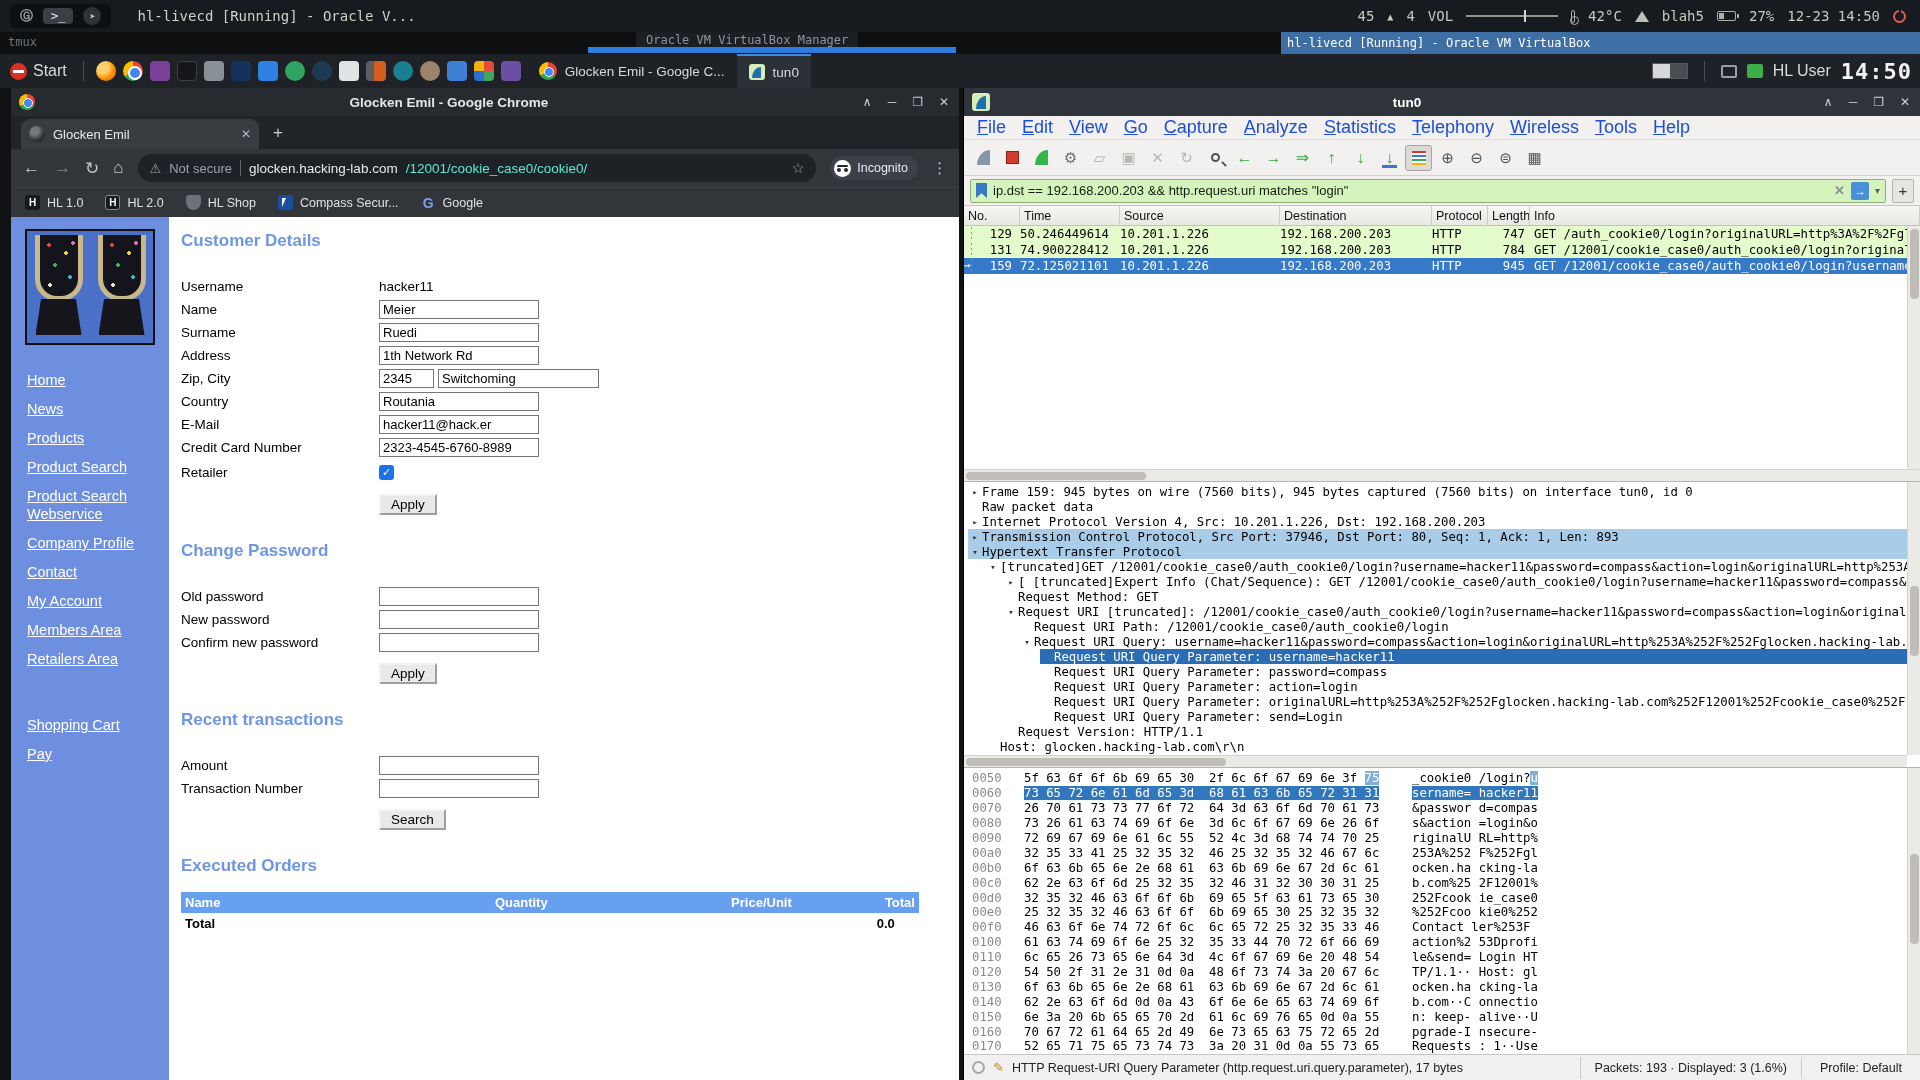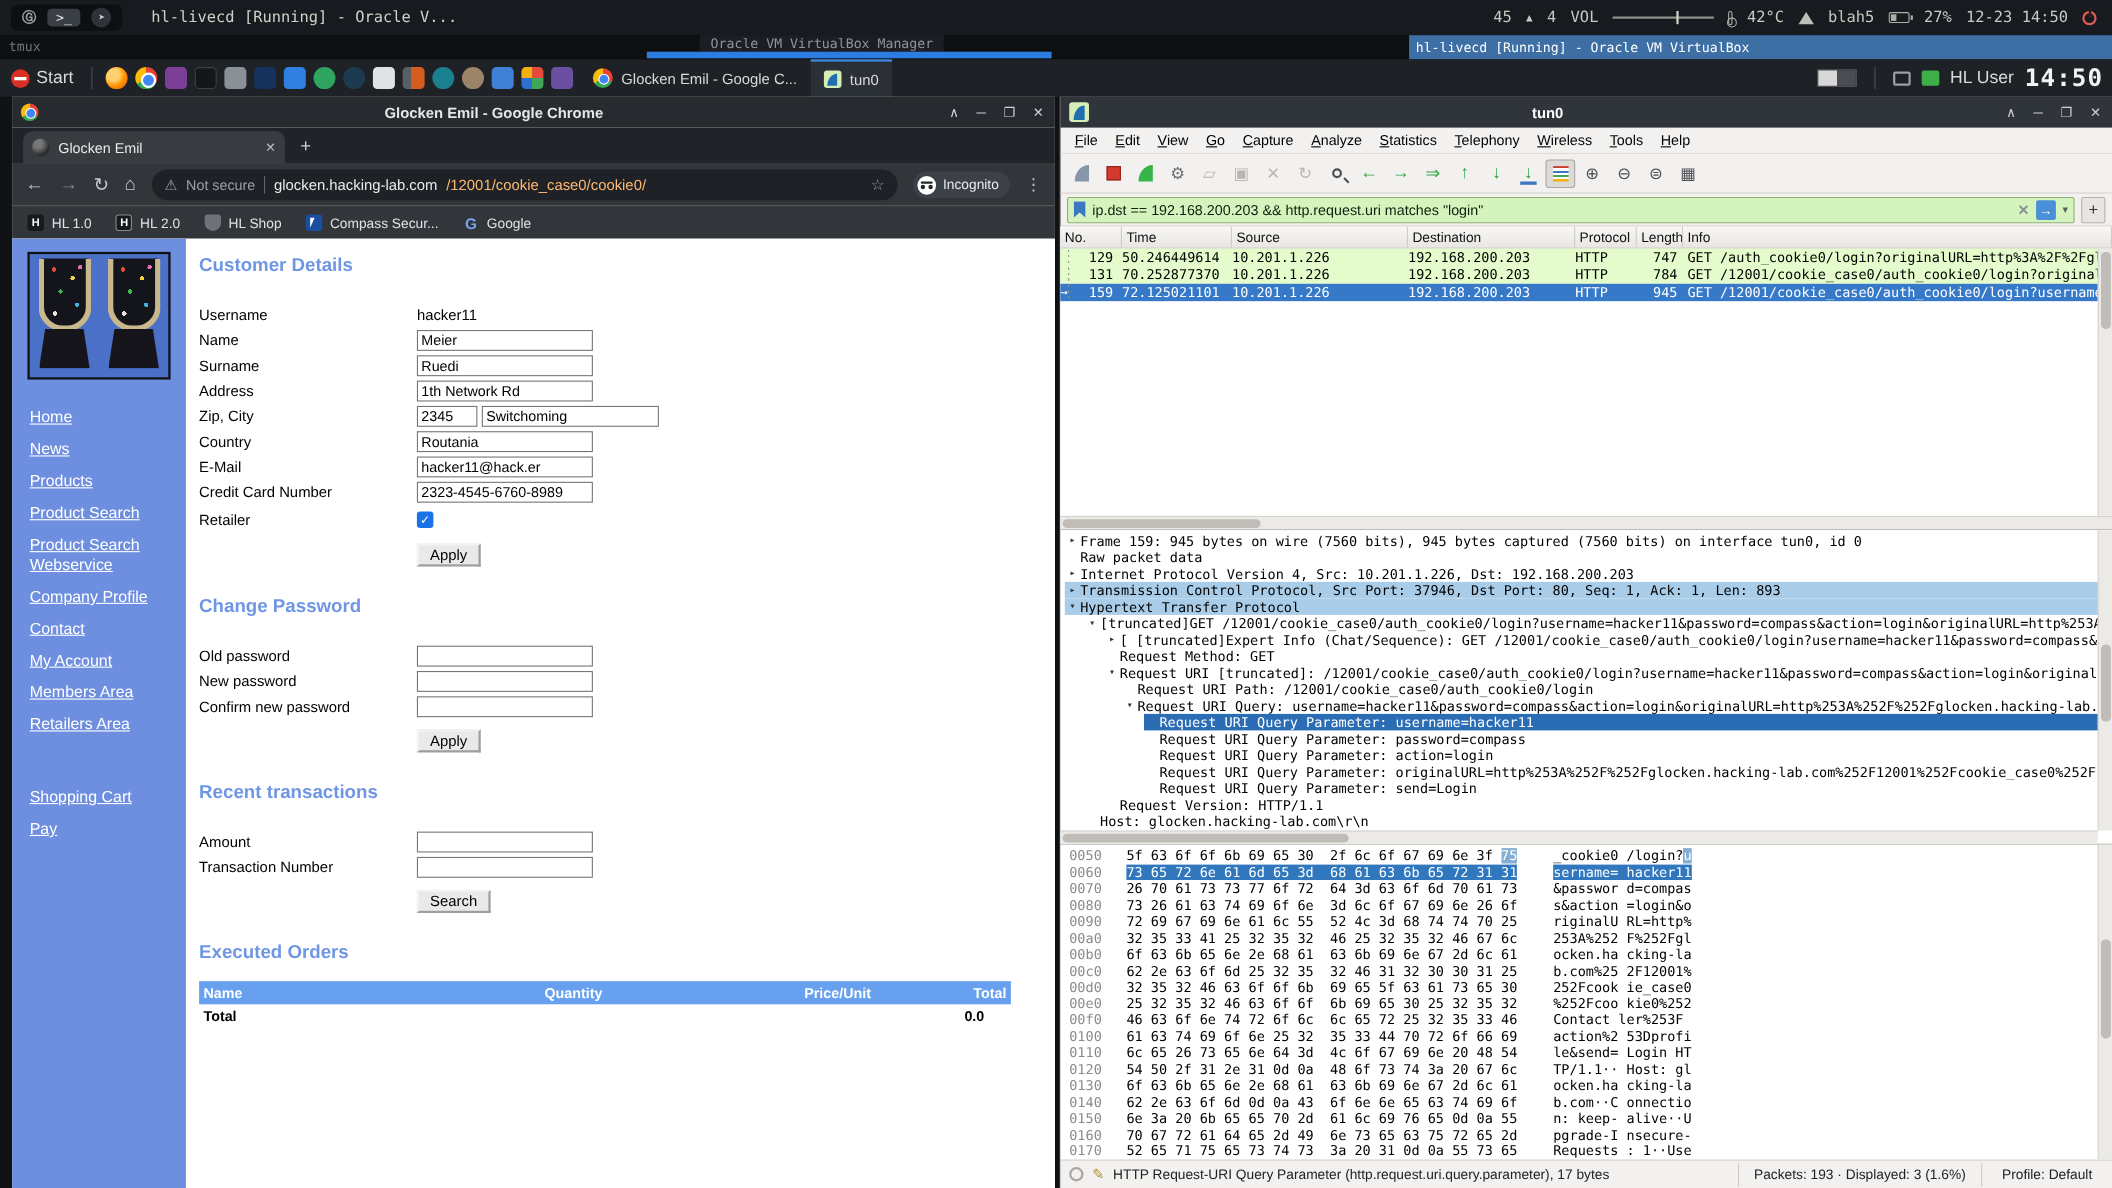--- a/index.html
+++ b/index.html
@@ -88,21 +88,21 @@
   .c-tab-x{color:#b6bac0;font-size:12px}
   .c-newtab{color:#c9ccd1;font-size:17px;margin:0 0 6px 14px}
   .c-toolbar{height:38px;background:#32363b;display:flex;align-items:center;gap:14px;padding:0 12px;flex:none}
   .c-navic{color:#c4c7cc;font-size:17px}
   .c-navic.dim{color:#84888e}
   .omnibox{flex:1;height:28px;background:#1e2125;border-radius:14px;display:flex;align-items:center;padding:0 12px;gap:8px;min-width:0}
   .omni-warn{color:#9aa0a6;font-size:13px}
   .omni-sec{color:#9aa0a6;font-size:13px}
   .omni-div{width:1px;height:16px;background:#5f6368}
   .omni-host{color:#e8eaed;font-size:13.5px}
-  .omni-path{color:#fdba74;font-size:13.5px}
+  .omni-path{color:#5eead4;font-size:13.5px}
   .omni-star{margin-left:auto;color:#9aa0a6;font-size:14px}
   .incog{height:24px;border-radius:12px;background:#3c4147;display:flex;align-items:center;gap:6px;padding:0 10px 0 4px}
   .spy{width:17px;height:17px;border-radius:50%;background:#fff;position:relative}
   .spy::before{content:"";position:absolute;left:3px;top:5px;width:11px;height:2px;background:#26282c;border-radius:1px}
   .spy::after{content:"";position:absolute;left:3px;top:8px;width:4px;height:4px;border-radius:50%;background:#26282c;box-shadow:7px 0 0 #26282c}
   .incog-lbl{color:#e8eaed;font-size:12.5px}
   .c-menu3{color:#c4c7cc;font-size:15px}
   .c-bookmarks{height:30px;background:#32363b;border-top:1px solid #3c4044;display:flex;align-items:center;gap:22px;padding:0 14px;flex:none}
   .bm{display:flex;align-items:center;gap:7px;color:#dfe1e5;font-size:12.5px}
   .bm-ic{width:15px;height:15px;border-radius:3px;flex:none;display:flex;align-items:center;justify-content:center;font-size:10px;font-weight:bold}
@@ -151,21 +151,21 @@
   .ordrow span{padding:0 4px}
   .ordrow span:last-child{text-align:center}
 
   
   #wwin{position:absolute;left:963px;top:88px;width:957px;bottom:0;background:#f2f1ef;display:flex;flex-direction:column;border-left:1px solid #000}
   .w-title{height:28px;background:#30353b;display:flex;align-items:center;flex:none}
   .w-logo{width:18px;height:18px;margin-left:8px;border-radius:3px;background:#d6edb5;position:relative}
   .w-logo::after{content:"";position:absolute;left:4px;bottom:2px;width:10px;height:13px;background:#1f6fb0;border-radius:100% 0 0 0}
   .w-title-text{flex:1;text-align:center;color:#fff;font-size:13.5px;font-weight:bold}
   .w-menu{height:24px;display:flex;align-items:center;gap:2px;padding:0 6px;flex:none;border-bottom:1px solid #e0ddd9}
-  .w-menu span{font-size:13px;color:#000000;padding:2px 7px;display:inline-block}
+  .w-menu span{font-size:18px;color:#1d4ed8;padding:2px 7px;display:inline-block}
   .w-menu span::first-letter{text-decoration:underline}
   .w-toolbar{height:36px;display:flex;align-items:center;gap:2px;padding:0 6px;flex:none;border-bottom:1px solid #d5d2ce}
   .wt{width:27px;height:26px;display:flex;align-items:center;justify-content:center;font-size:15px;border-radius:3px}
   .wt-fin i{width:13px;height:15px;background:#8796a8;border-radius:100% 0 0 0;display:block}
   .wt-stop i{width:13px;height:13px;background:#d23b2e;border:1px solid #8f2218;display:block}
   .wt-refin i{width:13px;height:15px;background:#35b44a;border-radius:100% 0 0 0;display:block}
   .wt-gear{color:#6c6f73}
   .wt-open,.wt-save,.wt-close,.wt-reload{color:#b9b6b1}
   .wt-find{position:relative}
   .wt-find i{width:9px;height:9px;border:2px solid #4d5156;border-radius:50%;display:block;position:relative}
@@ -636,21 +636,21 @@
           <span>50.246449614</span>
           <span>10.201.1.226</span>
           <span>192.168.200.203</span>
           <span>HTTP</span>
           <span class="pc-len">747</span>
           <span class="pc-info">GET /auth_cookie0/login?originalURL=http%3A%2F%2Fglo</span>
         </div>
 
         <div class="prow">
           <span class="pc-no"><em></em><i style="font-style:normal">131</i></span>
-          <span>70.252877370</span>
+          <span>74.900228412</span>
           <span>10.201.1.226</span>
           <span>192.168.200.203</span>
           <span>HTTP</span>
           <span class="pc-len">784</span>
           <span class="pc-info">GET /12001/cookie_case0/auth_cookie0/login?originalU</span>
         </div>
 
         <div class="prow sel">
           <span class="pc-no"><em>→</em><i style="font-style:normal">159</i></span>
           <span>72.125021101</span>

